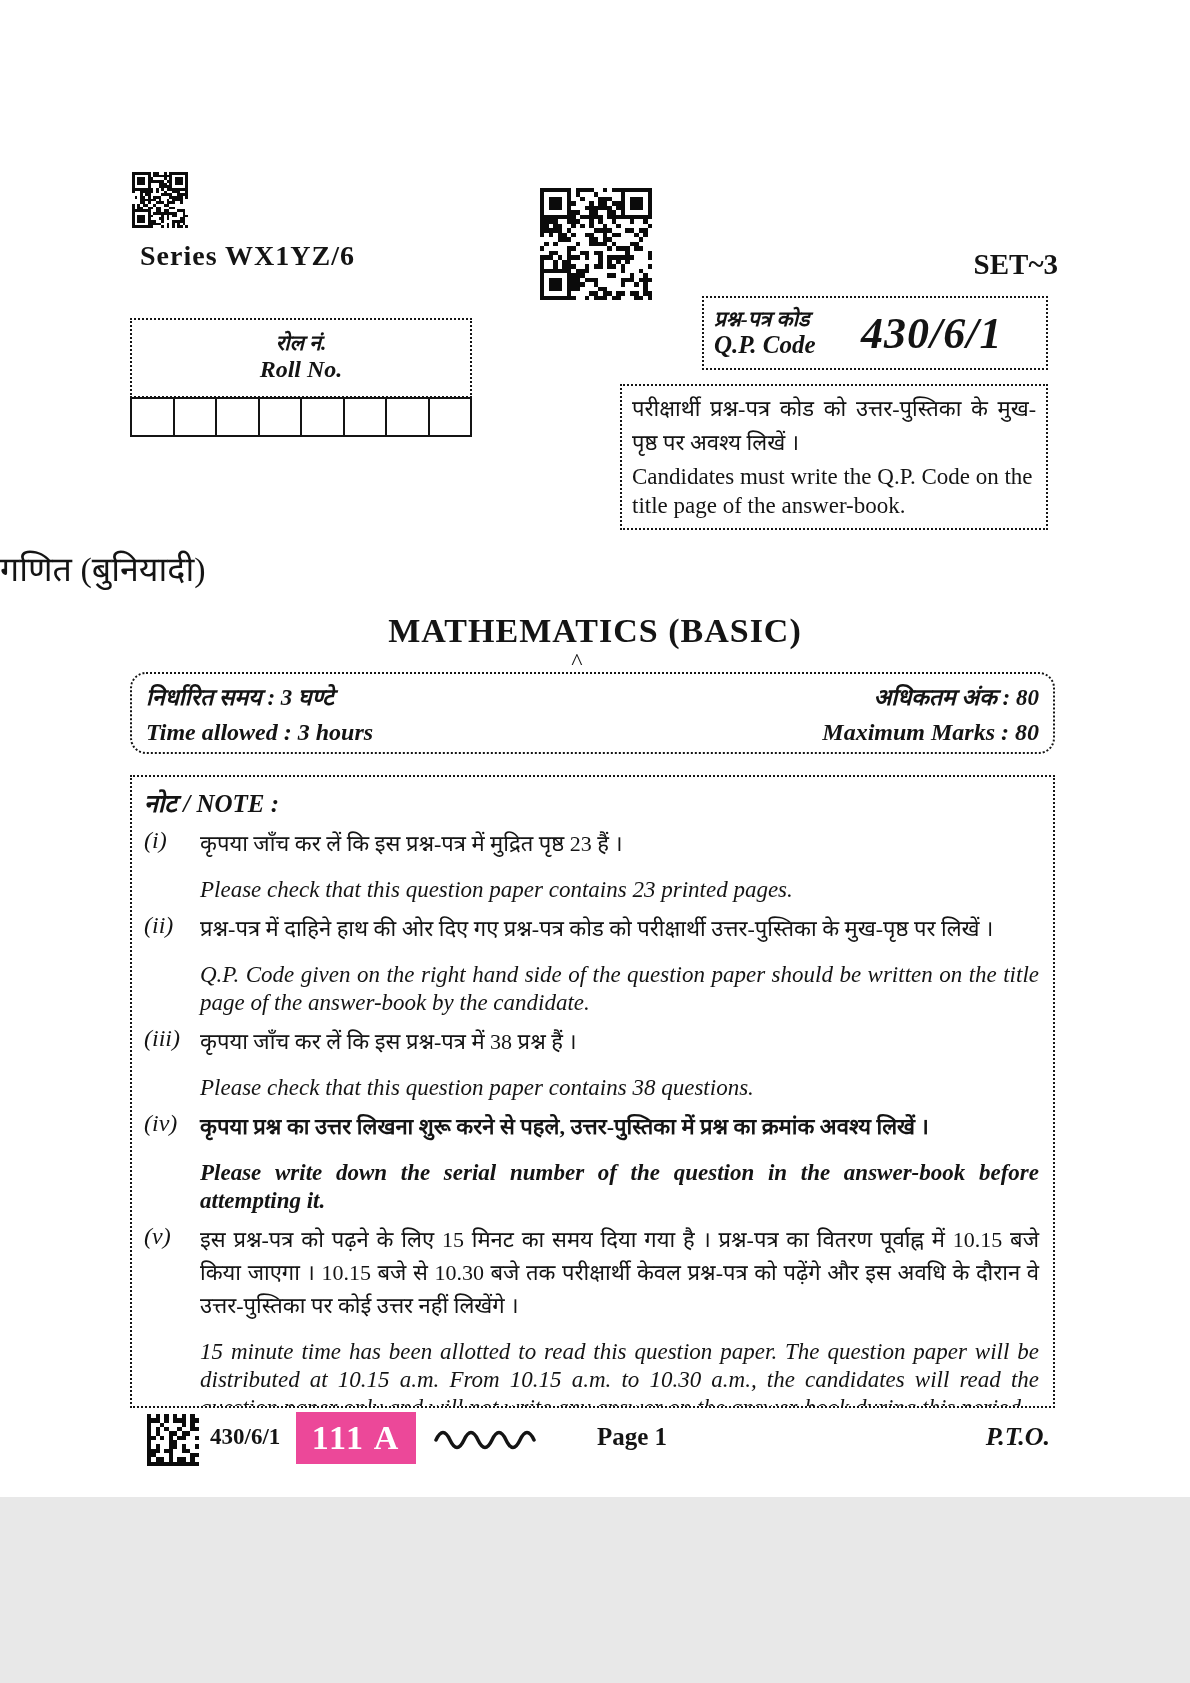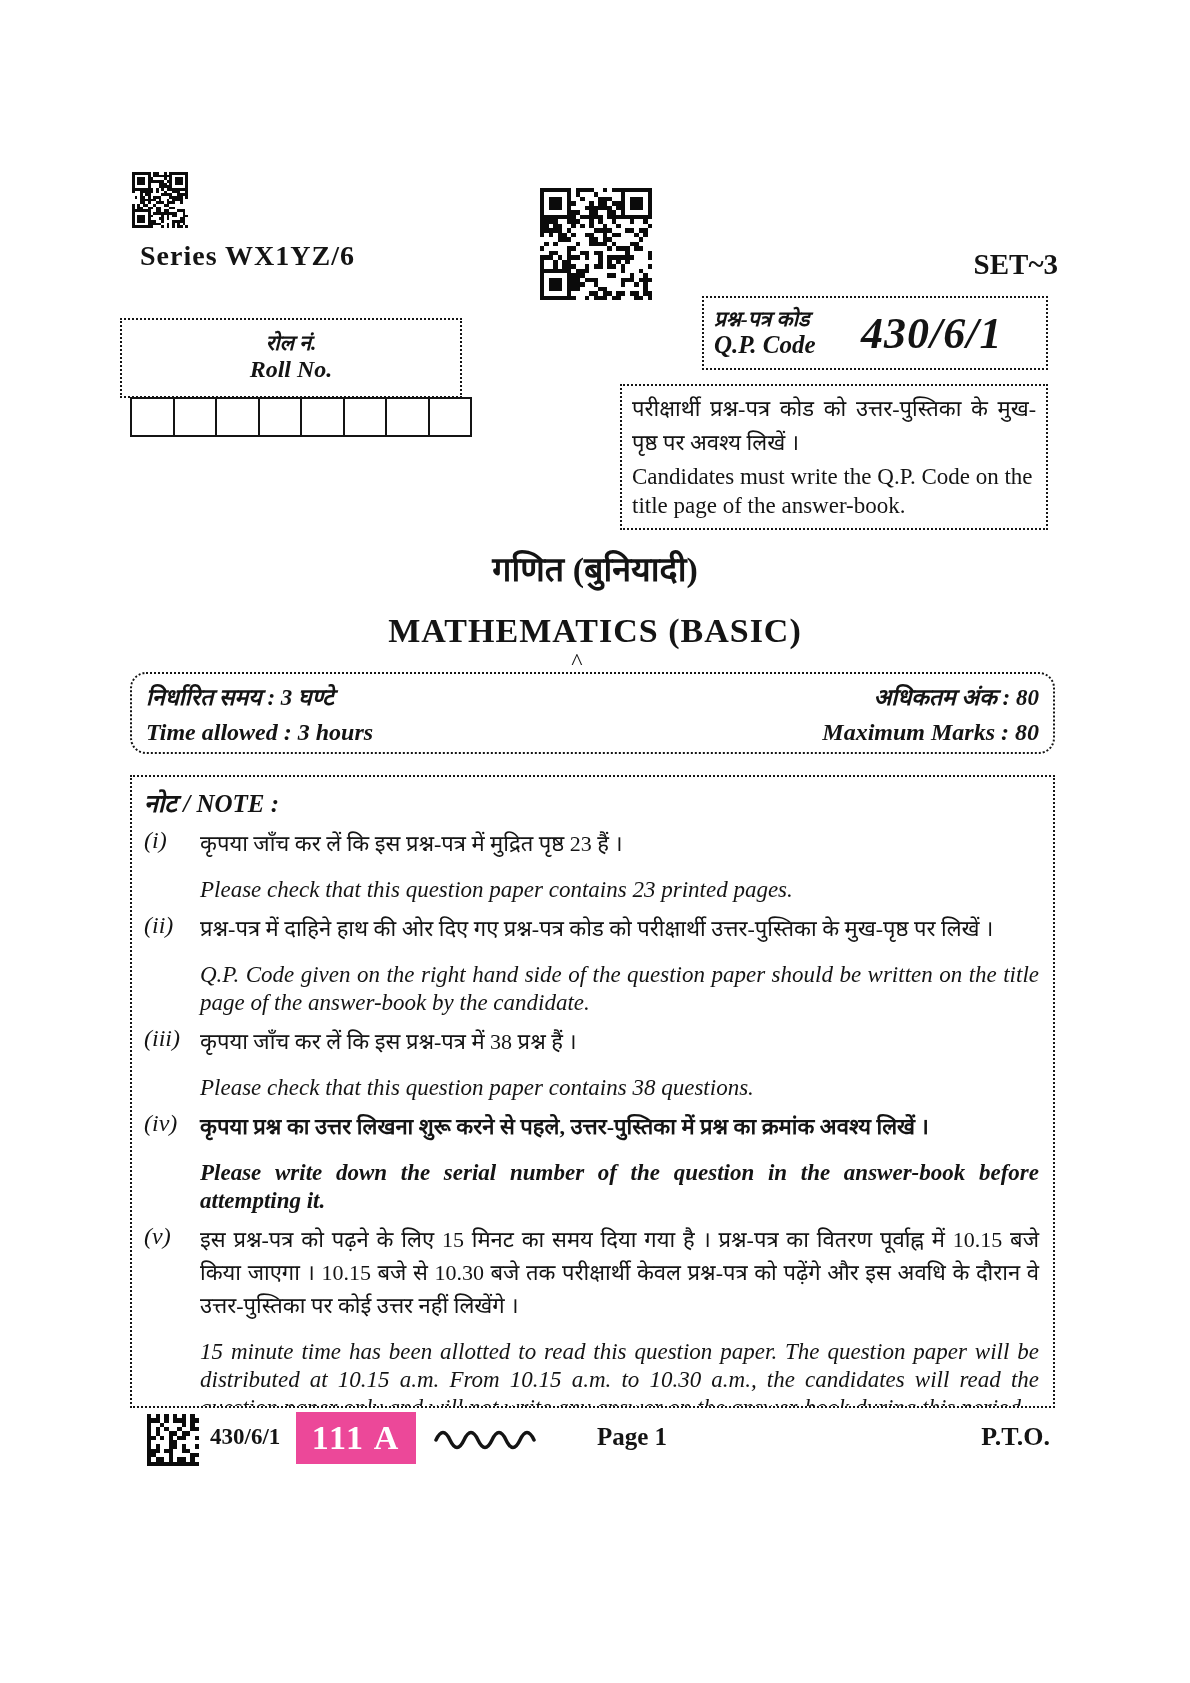--- a/index.html
+++ b/index.html
@@ -1,17 +1,17 @@
 <!DOCTYPE html>
 <html><head>
 <meta charset="utf-8">
 <style>
   html,body{margin:0;padding:0;background:#e8e8e8;}
   .page{
-    position:relative;width:1190px;height:1683px;background:#ffffff;
+    position:relative;width:1190px;height:1497px;background:#ffffff;
     margin:0 auto;color:#141414;
     font-family:"Liberation Serif","DejaVu Serif",serif;
     overflow:hidden;
   }
   .abs{position:absolute;}
   svg{display:block;}
 
   
   .qr-small{left:132px;top:170px;width:56px;height:60px;}
   .series{left:140px;top:240px;font-size:28px;font-weight:bold;letter-spacing:1px;}
@@ -24,42 +24,42 @@
     border:2px dotted #141414;display:flex;align-items:center;
     padding:2px 10px;box-sizing:border-box;gap:12px;
   }
   .qp-labels{line-height:1.15;}
   .qp-hi{font-size:21px;font-weight:bold;font-style:italic;}
   .qp-en{font-size:25px;font-weight:bold;font-style:italic;}
   .qp-code{font-size:44px;font-weight:bold;font-style:italic;flex:1;text-align:center;letter-spacing:1px;}
 
   
   .roll-box{
-    left:120px;top:318px;width:342px;height:80px;
+    left:130px;top:318px;width:342px;height:80px;
     border:2px dotted #141414;box-sizing:border-box;
     text-align:center;padding-top:8px;
   }
   .roll-hi{font-size:21px;font-weight:bold;font-style:italic;}
   .roll-en{font-size:24px;font-weight:bold;font-style:italic;}
   .roll-cells{left:130px;top:397px;width:342px;height:40px;display:flex;}
   .roll-cell{flex:1;border:2px solid #141414;border-left-width:1px;border-right-width:1px;}
   .roll-cell:first-child{border-left-width:2px;}
   .roll-cell:last-child{border-right-width:2px;}
 
   
   .cand-box{
     left:620px;top:384px;width:428px;
     border:2px dotted #141414;box-sizing:border-box;
     padding:6px 10px 8px 10px;
   }
   .cand-hi{font-size:22px;line-height:34px;text-align:justify;}
   .cand-en{font-size:23px;line-height:29px;margin-top:2px;}
 
   
-  .title-hi{left:0;top:545px;width:100%;text-align:center;font-size:34px;font-weight:bold;}
+  .title-hi{left:0;top:545px;width:100%;font-size:34px;font-weight:normal;}
   .title-en{left:0;top:612px;width:100%;text-align:center;font-size:34px;font-weight:bold;letter-spacing:1px;}
   .caret{left:0;top:648px;width:100%;text-align:center;font-size:24px;margin-left:-18px;}
 
   
   .time-box{
     left:130px;top:672px;width:925px;height:82px;
     border:2px dotted #141414;border-radius:16px;box-sizing:border-box;
     padding:6px 14px;display:flex;flex-direction:column;justify-content:space-between;
   }
   .tb-row{display:flex;justify-content:space-between;}
@@ -83,21 +83,21 @@
 
   
   .f-barcode{left:147px;top:1414px;width:52px;height:52px;}
   .f-code{left:210px;top:1424px;font-size:23px;font-weight:bold;}
   .f-blackbox{
     left:296px;top:1412px;width:120px;height:52px;background:#ec4899;color:#ffffff;
     display:flex;align-items:center;justify-content:center;font-size:34px;font-weight:bold;letter-spacing:2px;
   }
   .f-squiggle{left:432px;top:1426px;width:112px;height:26px;}
   .f-page{left:597px;top:1423px;font-size:25px;font-weight:bold;}
-  .f-pto{right:140px;top:1422px;font-size:26px;font-weight:bold;}
+  .f-pto{right:140px;top:1422px;font-size:26px;font-weight:bold;font-style:italic;}
 </style>
 </head>
 <body>
 
 <div class="page">
 
   <svg class="abs qr-small" viewBox="0 0 100 100" shape-rendering="crispEdges">
       <rect x="0.00" y="0.00" width="4.76" height="4.76" fill="#0b0b0b"></rect>
       <rect x="4.76" y="0.00" width="4.76" height="4.76" fill="#0b0b0b"></rect>
       <rect x="9.52" y="0.00" width="4.76" height="4.76" fill="#0b0b0b"></rect>

